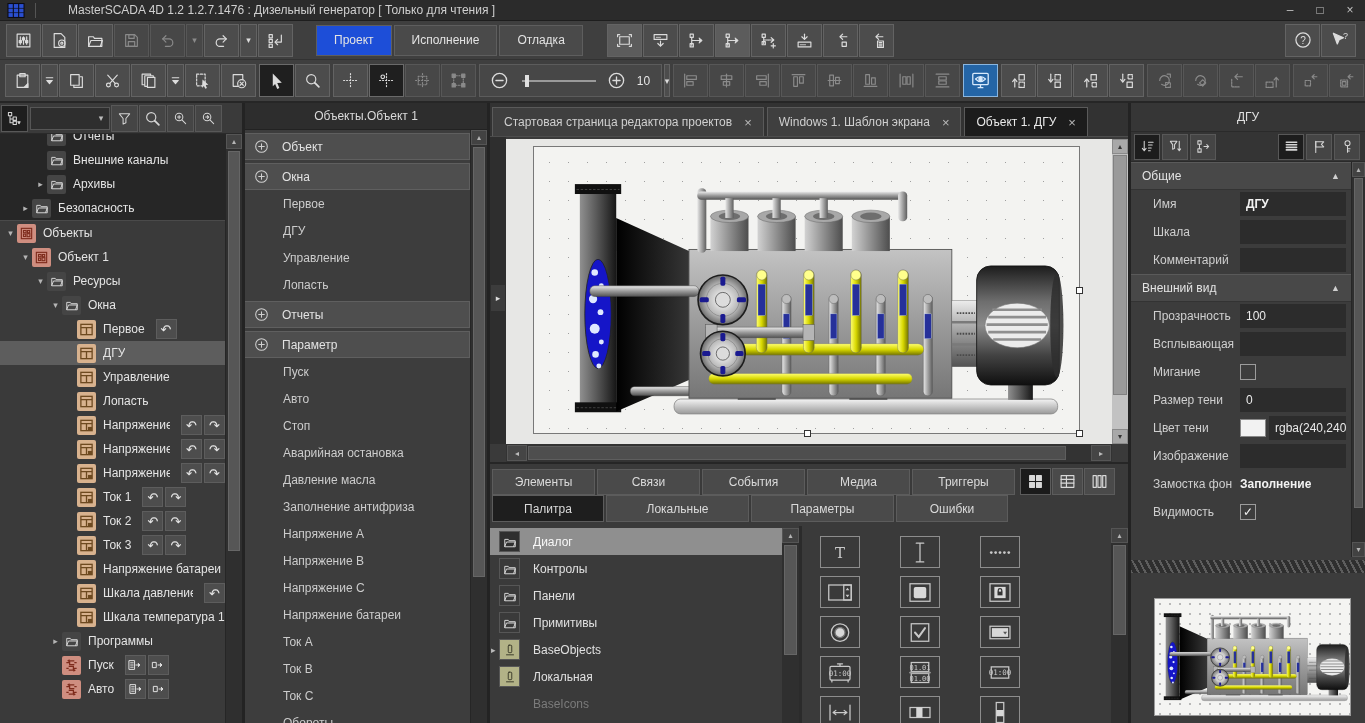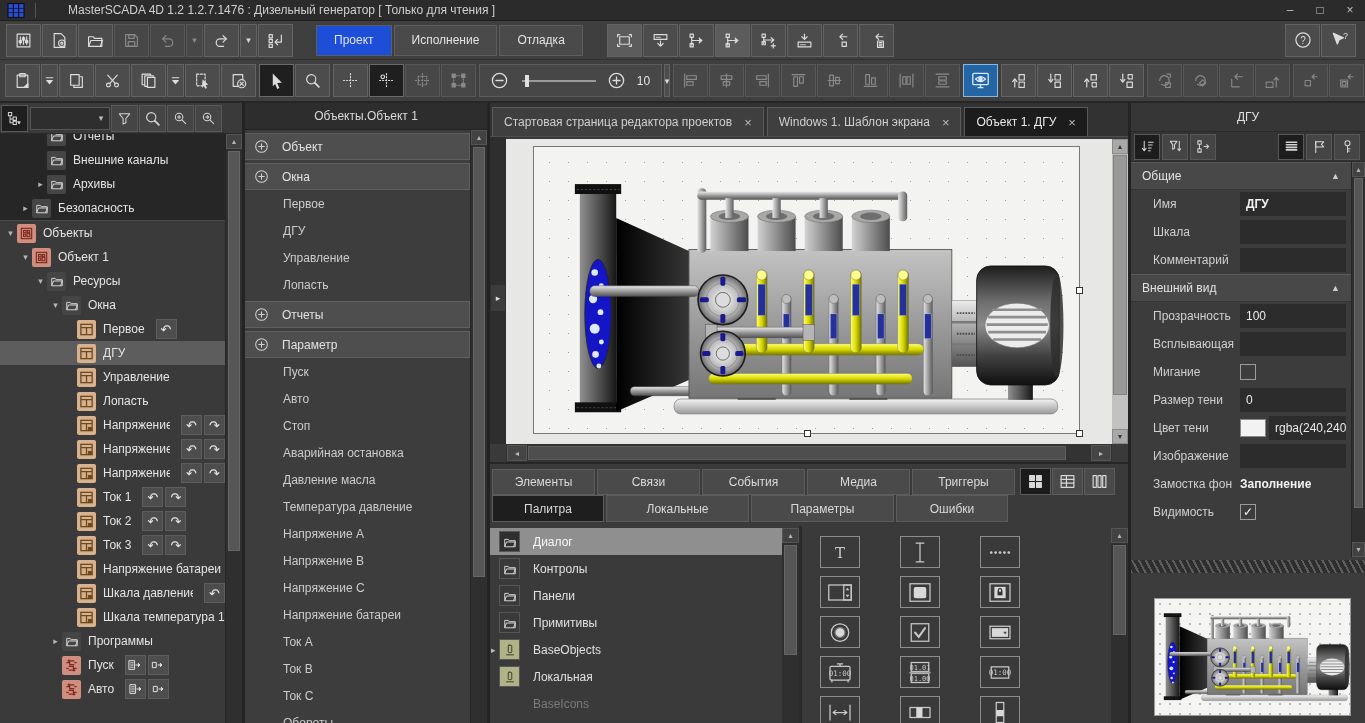--- a/index.html
+++ b/index.html
@@ -1321,21 +1321,21 @@
       <div class="op-item">
         <span>Стоп</span>
       </div>
       <div class="op-item">
         <span>Аварийная остановка</span>
       </div>
       <div class="op-item">
         <span>Давление масла</span>
       </div>
       <div class="op-item">
-        <span>Температура давление</span>
+        <span>Заполнение антифриза</span>
       </div>
       <div class="op-item">
         <span>Напряжение А</span>
       </div>
       <div class="op-item">
         <span>Напряжение B</span>
       </div>
       <div class="op-item">
         <span>Напряжение C</span>
       </div>

